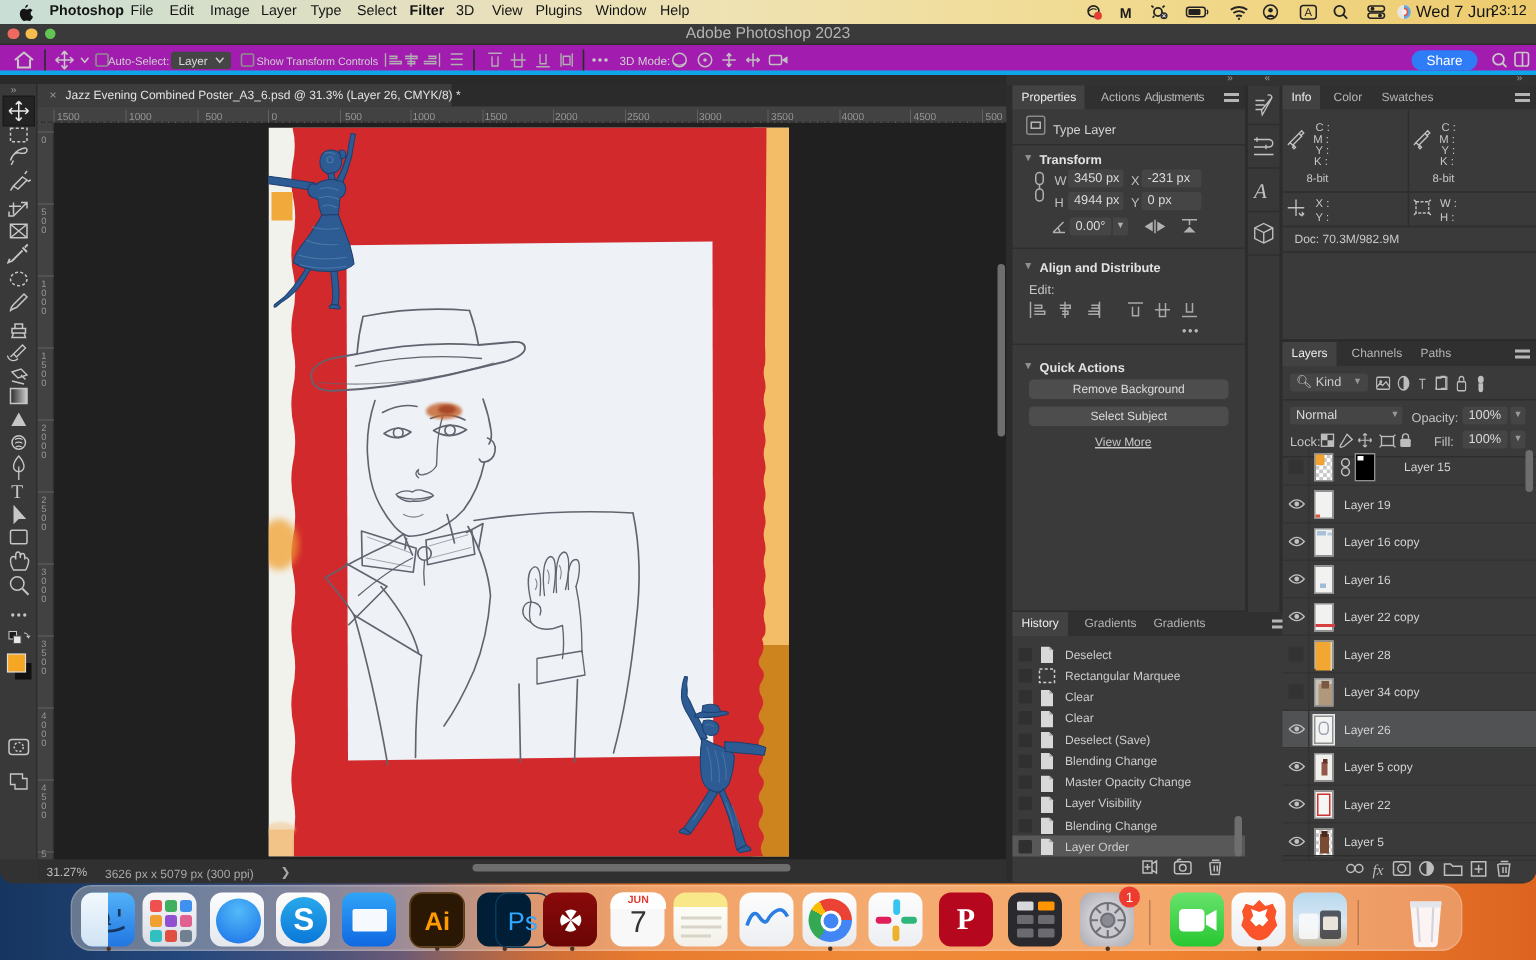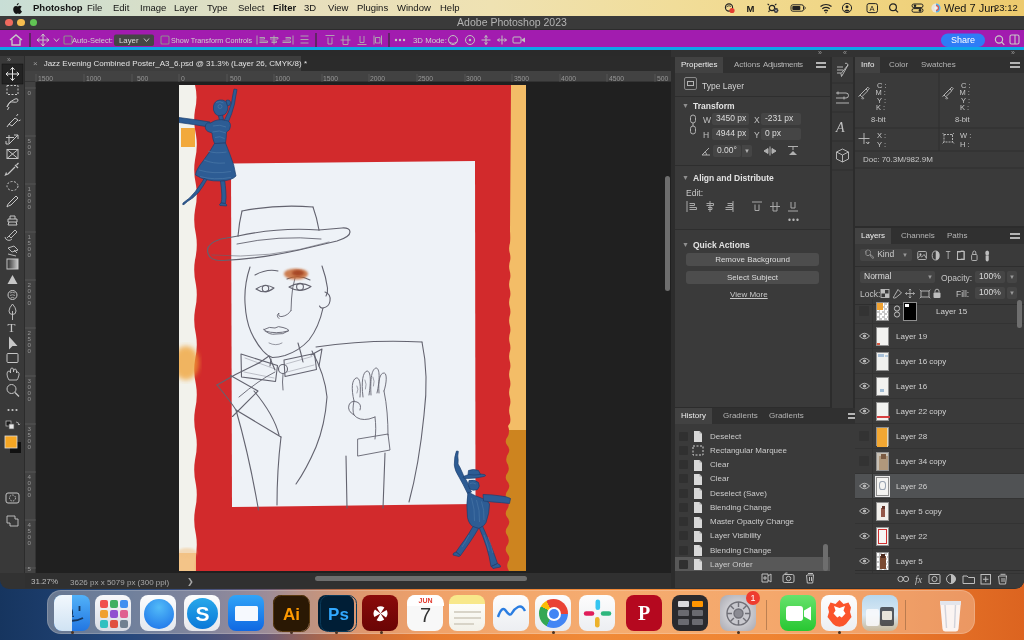--- a/index.html
+++ b/index.html
@@ -940,21 +940,21 @@
   <div class="dicon" style="left:228px;background:linear-gradient(180deg,#30a4f8,#1068e2);">
     <div style="position:absolute;left:7px;top:11px;width:23px;height:15px;border-radius:1.5px;background:#f6f9fe;"></div>
     <svg width="37" height="37" viewBox="0 0 37 37" fill="none" stroke="#2588e8" stroke-width="1">
         <path d="M7 12 l11.5 8 11.5 -8 M7 26 l8.5 -7.5 M30 26 l-8.5 -7.5"></path>
       </svg>
   </div>
   <div class="dicon" style="left:273px;background:#2a1804;">
     <div style="position:absolute;left:0;top:0;width:37px;height:37px;border-radius:8.5px;border:1px solid #5a3a10;text-align:center;line-height:37px;color:#ff9a00;font-size:17px;font-weight:bold;">Ai</div>
   </div>
   <div class="dicon" style="left:318px;background:#001e36;">
-    <div style="position:absolute;left:2px;top:0;width:37px;height:37px;border-radius:8.5px;border:1px solid #0a3a5a;text-align:center;line-height:37px;color:#31a8ff;font-size:17px;font-weight:bold;">Ps</div>
+    <div style="position:absolute;left:12px;top:0;width:37px;height:37px;border-radius:8.5px;border:1px solid #0a3a5a;text-align:center;line-height:37px;color:#31a8ff;font-size:17px;font-weight:normal;">Ps</div>
   </div>
   <div class="dicon" style="left:362px;background:linear-gradient(180deg,#8a0a0a,#6a0505);">
     <svg width="37" height="37" viewBox="0 0 37 37">
         <g fill="#fff">
           <path d="M18.5 18.5 L14.8 12.5 a7 7 0 0 1 7.6 0z"></path>
           <path d="M18.5 18.5 L24.6 14.9 a7 7 0 0 1 -0.6 7.6z"></path>
           <path d="M18.5 18.5 L22.2 24.6 a7 7 0 0 1 -7.6 0.6z"></path>
           <path d="M18.5 18.5 L12.4 22.1 a7 7 0 0 1 0.6 -7.6z"></path>
         </g>
       </svg>

